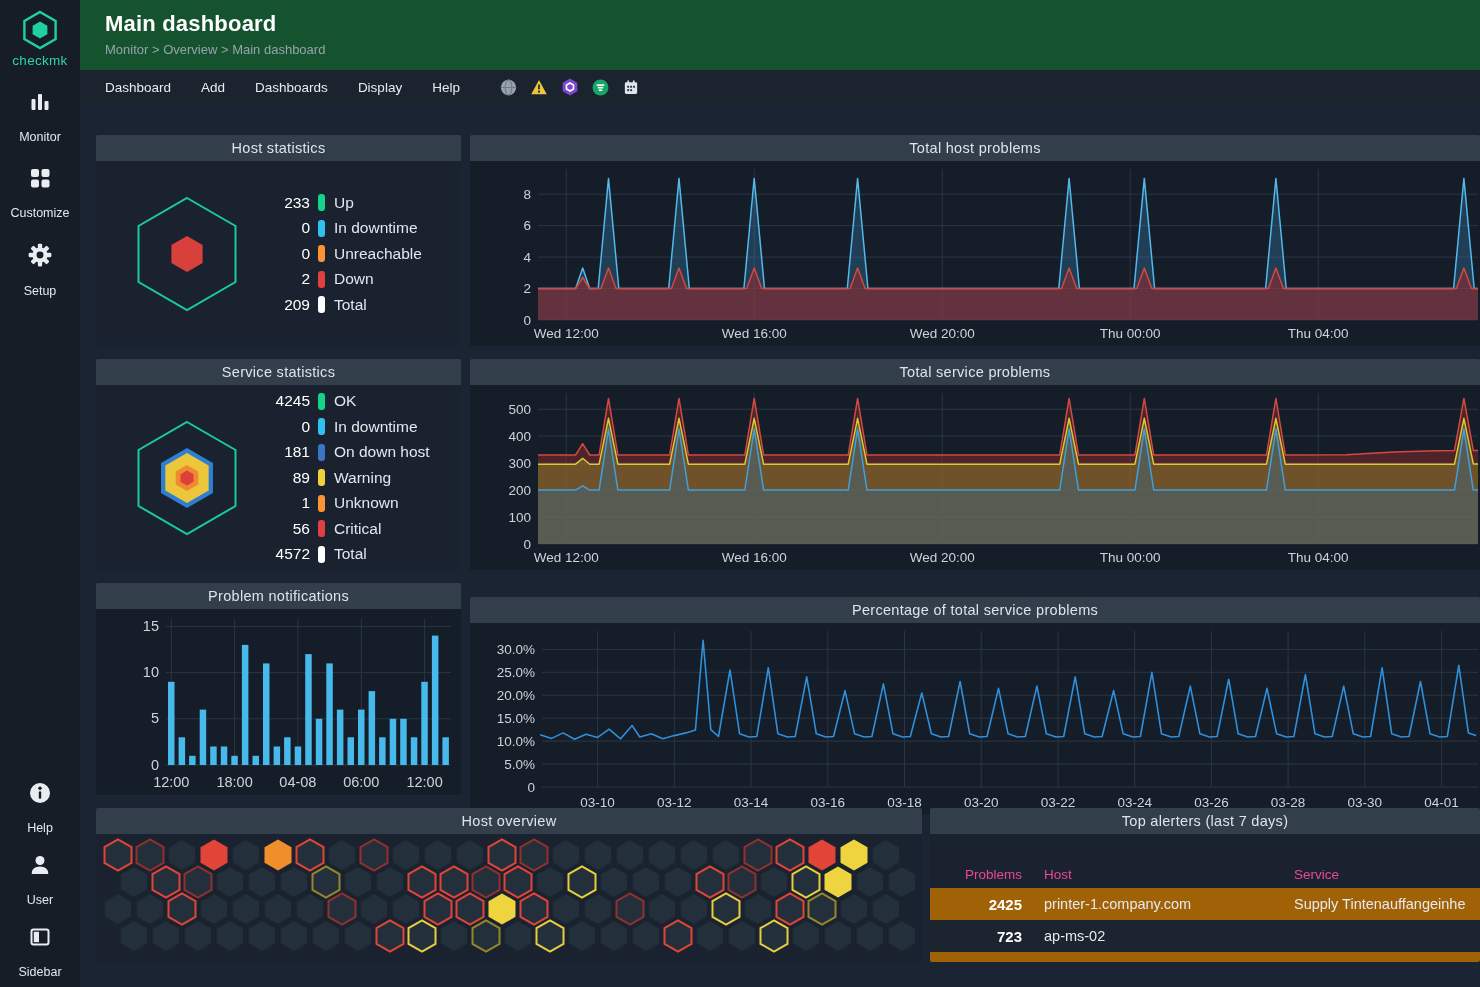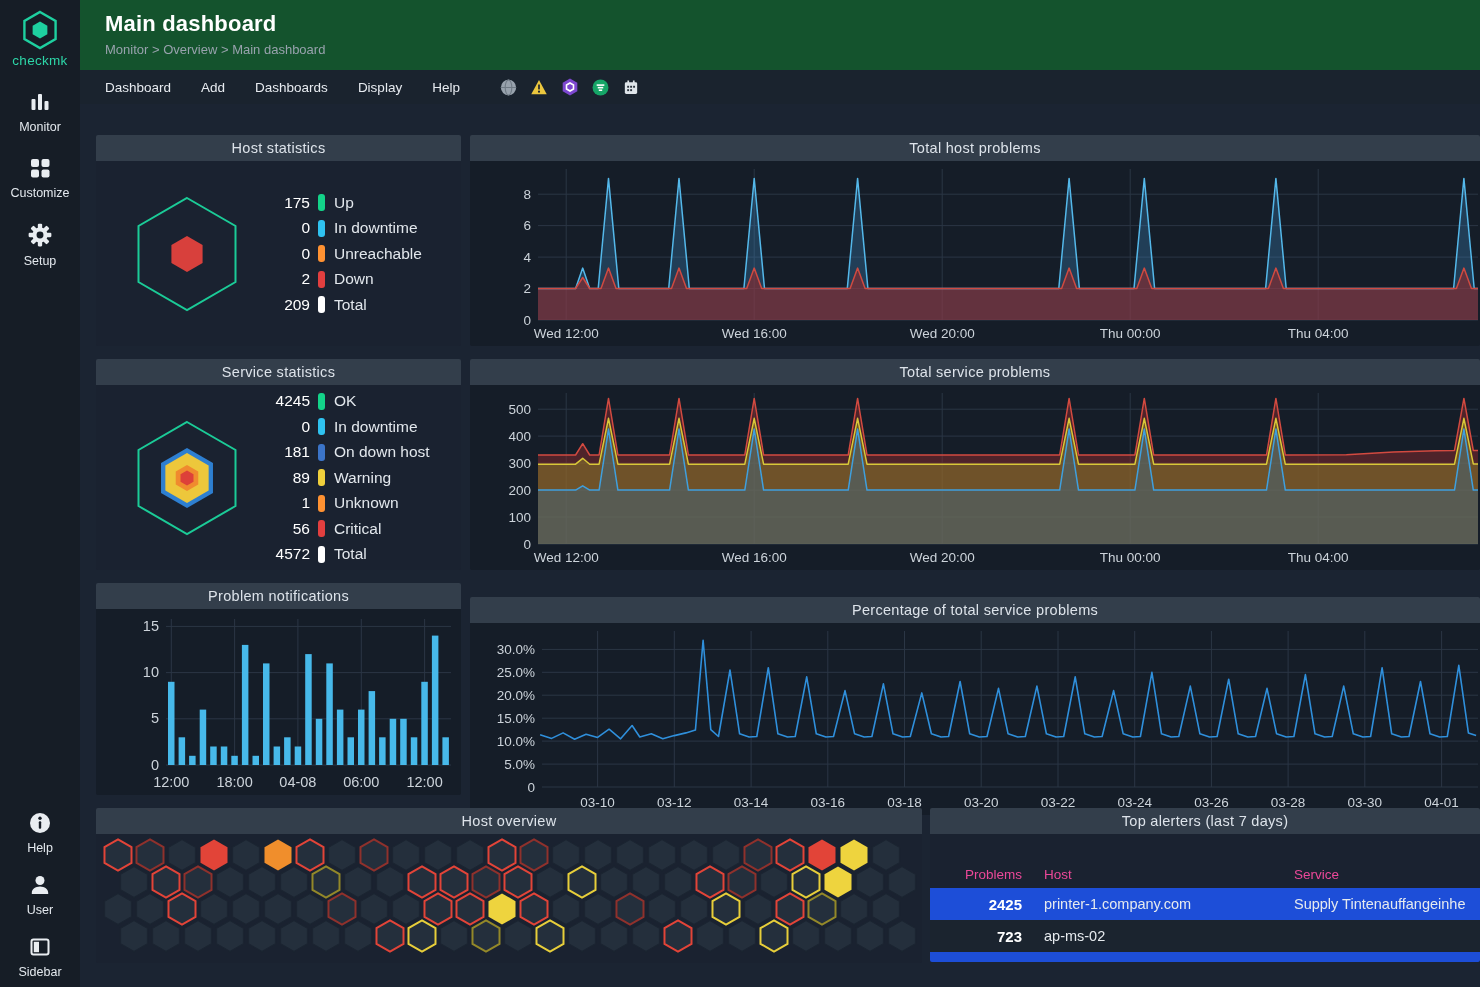--- a/index.html
+++ b/index.html
@@ -2,21 +2,21 @@
 <html><head>
 <meta charset="utf-8">
 <style>
 *{margin:0;padding:0;box-sizing:border-box}
 html,body{background:#10151c}
 #app{position:relative;width:1480px;height:987px;background:#1b2432;font-family:"Liberation Sans",sans-serif;overflow:hidden}
 
 .sidebar{position:absolute;left:0;top:0;width:80px;height:987px;background:#161d26;display:flex;flex-direction:column;align-items:center;z-index:5}
 .logo{margin-top:9px;display:flex;flex-direction:column;align-items:center;cursor:pointer}
 .logo-text{color:#2dd6a8;font-size:13.5px;margin-top:2px;letter-spacing:.3px}
-.nav-item{margin-top:22px;display:flex;flex-direction:column;align-items:center;gap:6px;color:#e3e8ed;font-size:12.5px;cursor:pointer}
+.nav-item{margin-top:22px;display:flex;flex-direction:column;align-items:center;gap:16px;color:#e3e8ed;font-size:12.5px;cursor:pointer}
 .nav-bottom{margin-top:auto;margin-bottom:8px;display:flex;flex-direction:column;align-items:center}
 .nav-bottom .nav-item{margin-top:18px}
 
 .topbar{position:absolute;left:80px;top:0;width:1400px;height:70px;background:#14532d;padding:11px 0 8px 25px}
 .page-title{color:#ffffff;font-size:22px;font-weight:bold;letter-spacing:.2px}
 .breadcrumb{color:#98a2ad;font-size:13px;margin-top:5px;cursor:pointer}
 .menubar{position:absolute;left:80px;top:70px;width:1400px;height:34px;background:#1a232e;display:flex;align-items:center;padding-left:25px;color:#e7ebf0;font-size:13.5px}
 .menu-item{margin-right:30px;cursor:pointer}
 .menu-item.strong{font-weight:normal}
 .menu-icons{display:flex;align-items:center;gap:13px;margin-left:10px}
@@ -43,21 +43,21 @@
 .stat-bar{width:7px;height:17px;border-radius:3px;margin:0 9px 0 8px}
 .stat-label{color:#e2e7ec;font-size:15.5px}
 
 .alert-table{position:absolute;top:26px;left:0;right:0}
 .arow{display:flex;align-items:center;height:32px;font-size:14.5px;color:#e6eaee;cursor:pointer}
 .arow.ahead{height:28px;color:#ec4899;font-size:13.5px;cursor:default}
 .c-prob{width:92px;text-align:right}
 .num{font-weight:bold;color:#ffffff;font-size:15px}
 .c-host{margin-left:22px;width:250px;white-space:nowrap;overflow:hidden}
 .c-serv{flex:1;white-space:nowrap;overflow:hidden}
-.r0,.r2{background:#1d4ed8}
+.r0,.r2{background:#a16207}
 .r1{background:#1b242f}
 #hexgrid{display:block;background:#1a2230;cursor:pointer}
 </style>
 </head>
 <body>
 
 <div id="app">
 
   <aside class="sidebar">
     <div class="logo">
@@ -186,21 +186,21 @@
 
   <section class="panel" id="p-host">
     <div class="panel-title">Host statistics</div>
     <div class="panel-body hoststats">
       <svg class="hexfig" width="150" height="132">
         <polygon fill="none" stroke="#1bcb97" stroke-width="2" points="75.00,10.00 123.50,38.00 123.50,94.00 75.00,122.00 26.50,94.00 26.50,38.00"></polygon>
         <polygon fill="#d8403c" points="75.00,48.00 90.59,57.00 90.59,75.00 75.00,84.00 59.41,75.00 59.41,57.00"></polygon>
       </svg>
       <div class="stat-rows">
         <div class="stat-row">
-          <span class="stat-value">175</span>
+          <span class="stat-value">233</span>
           <span class="stat-bar" style="background-color: rgb(19, 211, 137);"></span>
           <span class="stat-label">Up</span>
         </div>
         <div class="stat-row">
           <span class="stat-value">0</span>
           <span class="stat-bar" style="background-color: rgb(47, 194, 240);"></span>
           <span class="stat-label">In downtime</span>
         </div>
         <div class="stat-row">
           <span class="stat-value">0</span>

